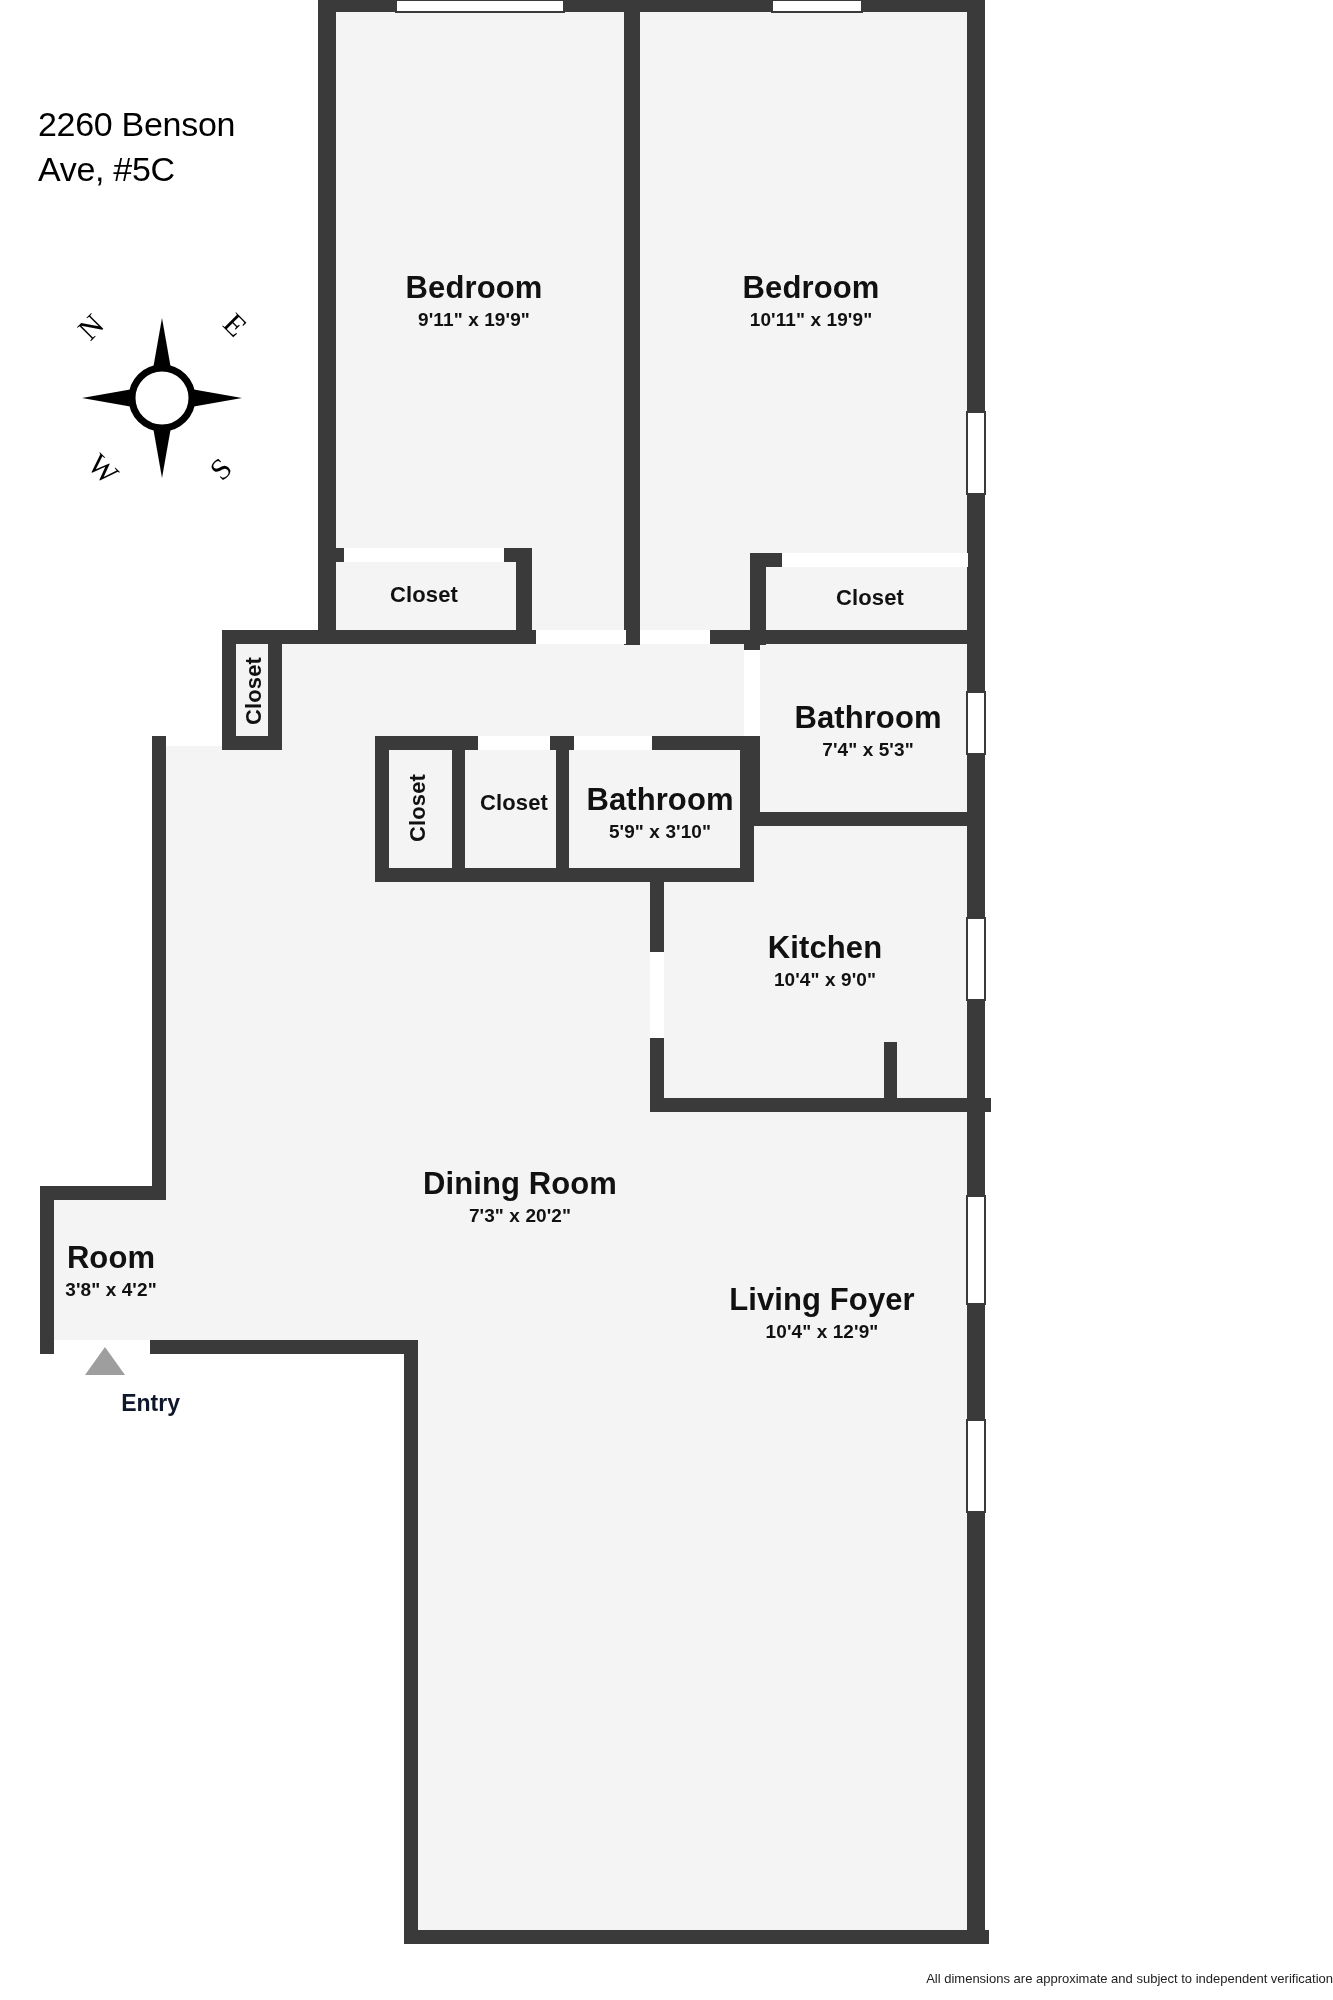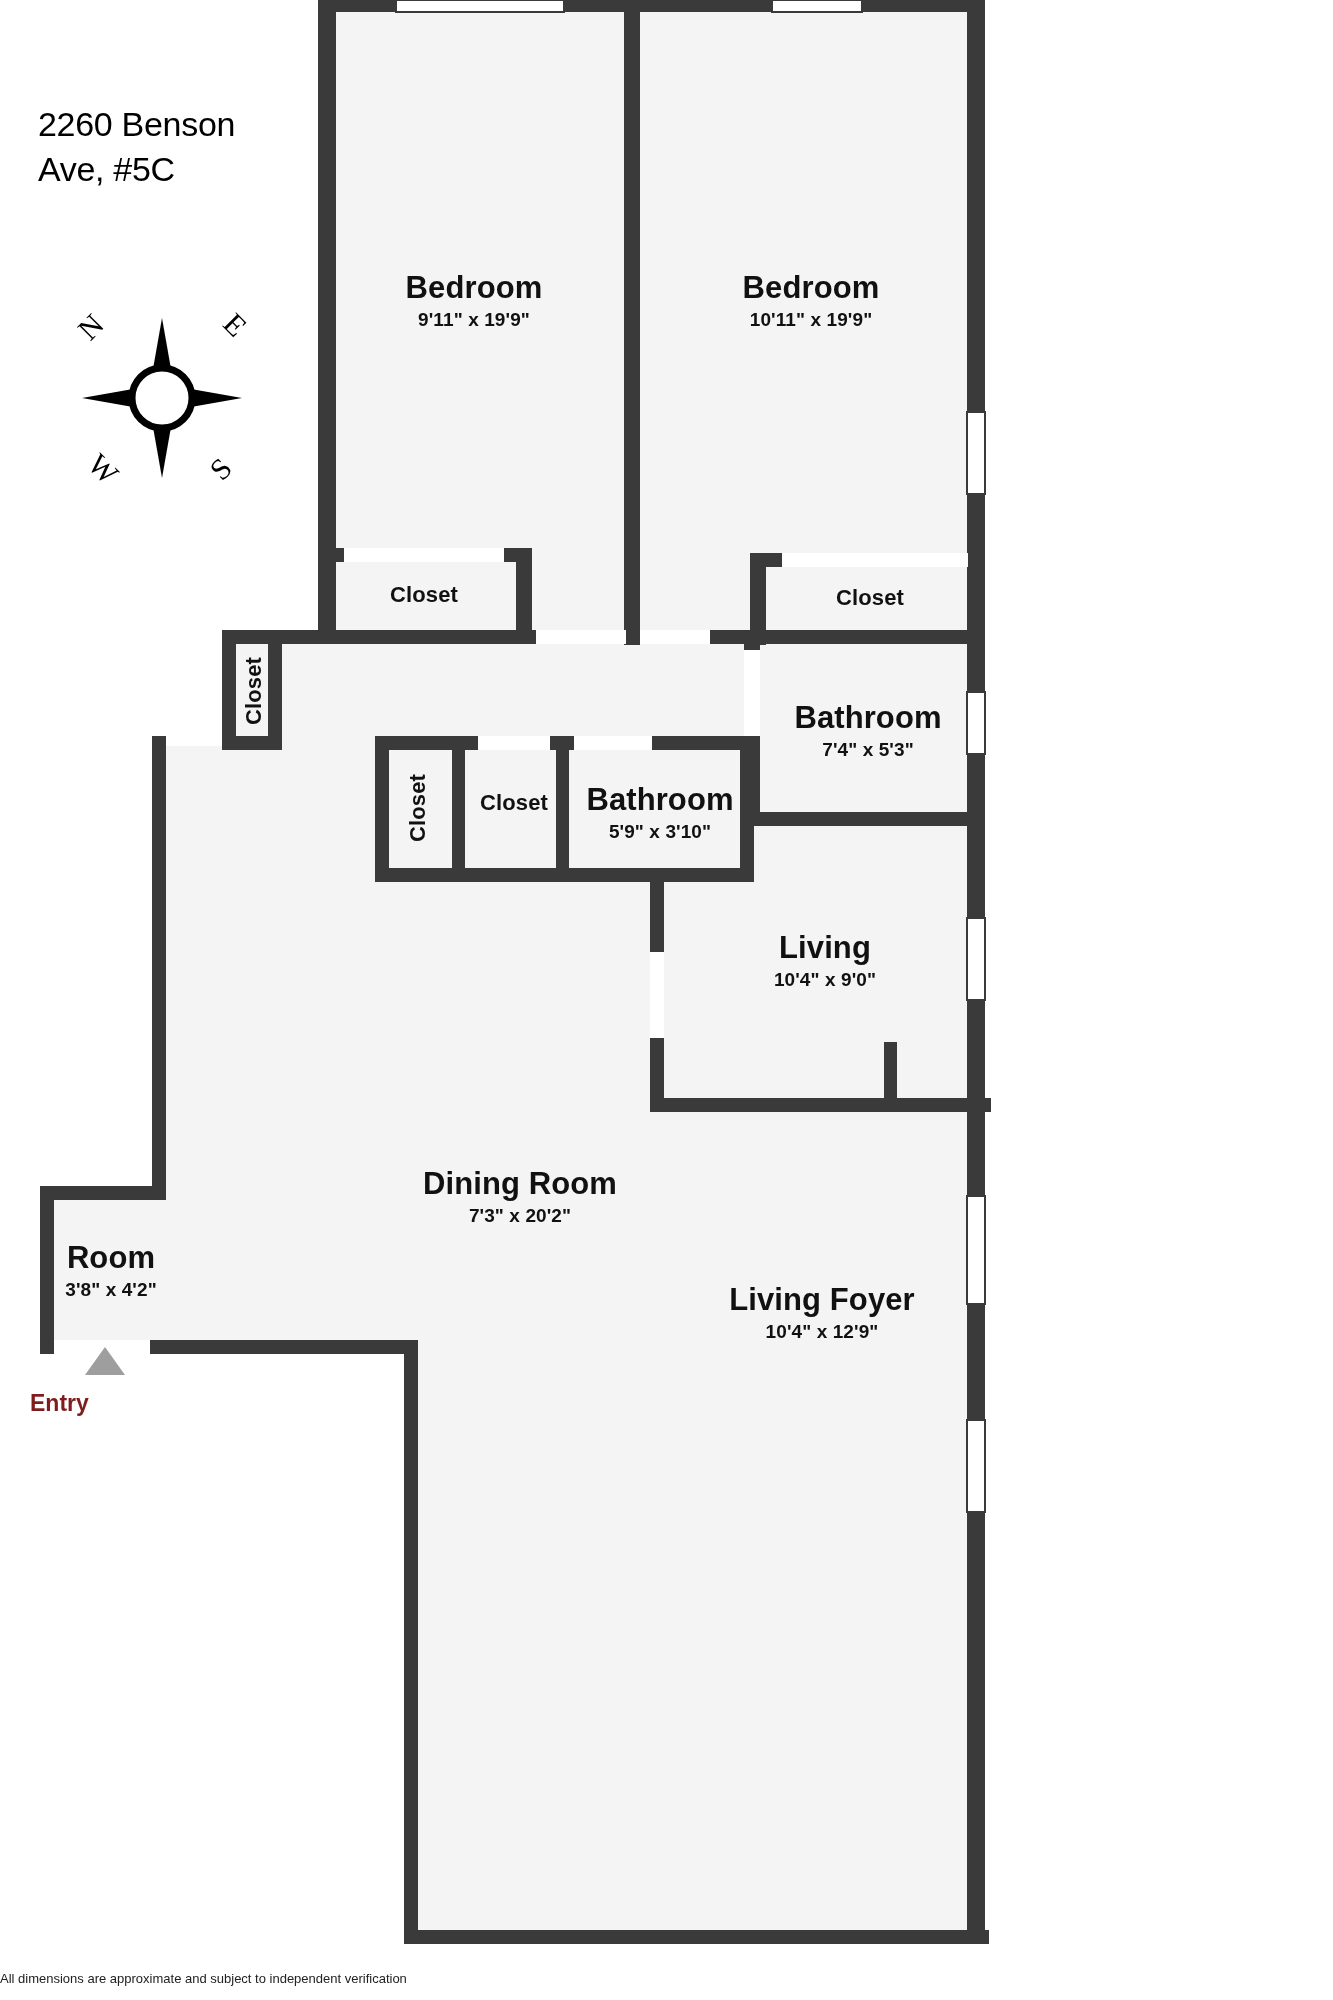--- a/index.html
+++ b/index.html
@@ -82,33 +82,33 @@
     left: 83px;
     top: 1345px;
     width: 44px;
     height: 32px;
   }
   #entry-label {
     position: absolute;
     left: 30px;
     top: 1390px;
     width: 150px;
-    text-align: left;
+    text-align: right;
     font-size: 23px;
     font-weight: bold;
-    color: #7f1d1d;
+    color: #0f172a;
   }
 
   
   #footer {
     position: absolute;
     left: 0;
     top: 1971px;
     width: 1333px;
-    text-align: left;
+    text-align: right;
     font-size: 13px;
     color: #222222;
   }
 </style>
 </head>
 <body>
 
 <div id="plan">
 <svg width="1333" height="2000" viewBox="0 0 1333 2000" xmlns="http://www.w3.org/2000/svg">
   <defs>
@@ -290,21 +290,21 @@
   <div class="room-name">Bathroom</div>
   <div class="room-dims">7'4" x 5'3"</div>
 </div>
 
 <div class="room-label" style="left:540px; top:782px; width:240px;">
   <div class="room-name">Bathroom</div>
   <div class="room-dims">5'9" x 3'10"</div>
 </div>
 
 <div class="room-label" style="left:705px; top:930px; width:240px;">
-  <div class="room-name">Living</div>
+  <div class="room-name">Kitchen</div>
   <div class="room-dims">10'4" x 9'0"</div>
 </div>
 
 <div class="room-label" style="left:400px; top:1166px; width:240px;">
   <div class="room-name">Dining Room</div>
   <div class="room-dims">7'3" x 20'2"</div>
 </div>
 
 <div class="room-label" style="left:702px; top:1282px; width:240px;">
   <div class="room-name">Living Foyer</div>

